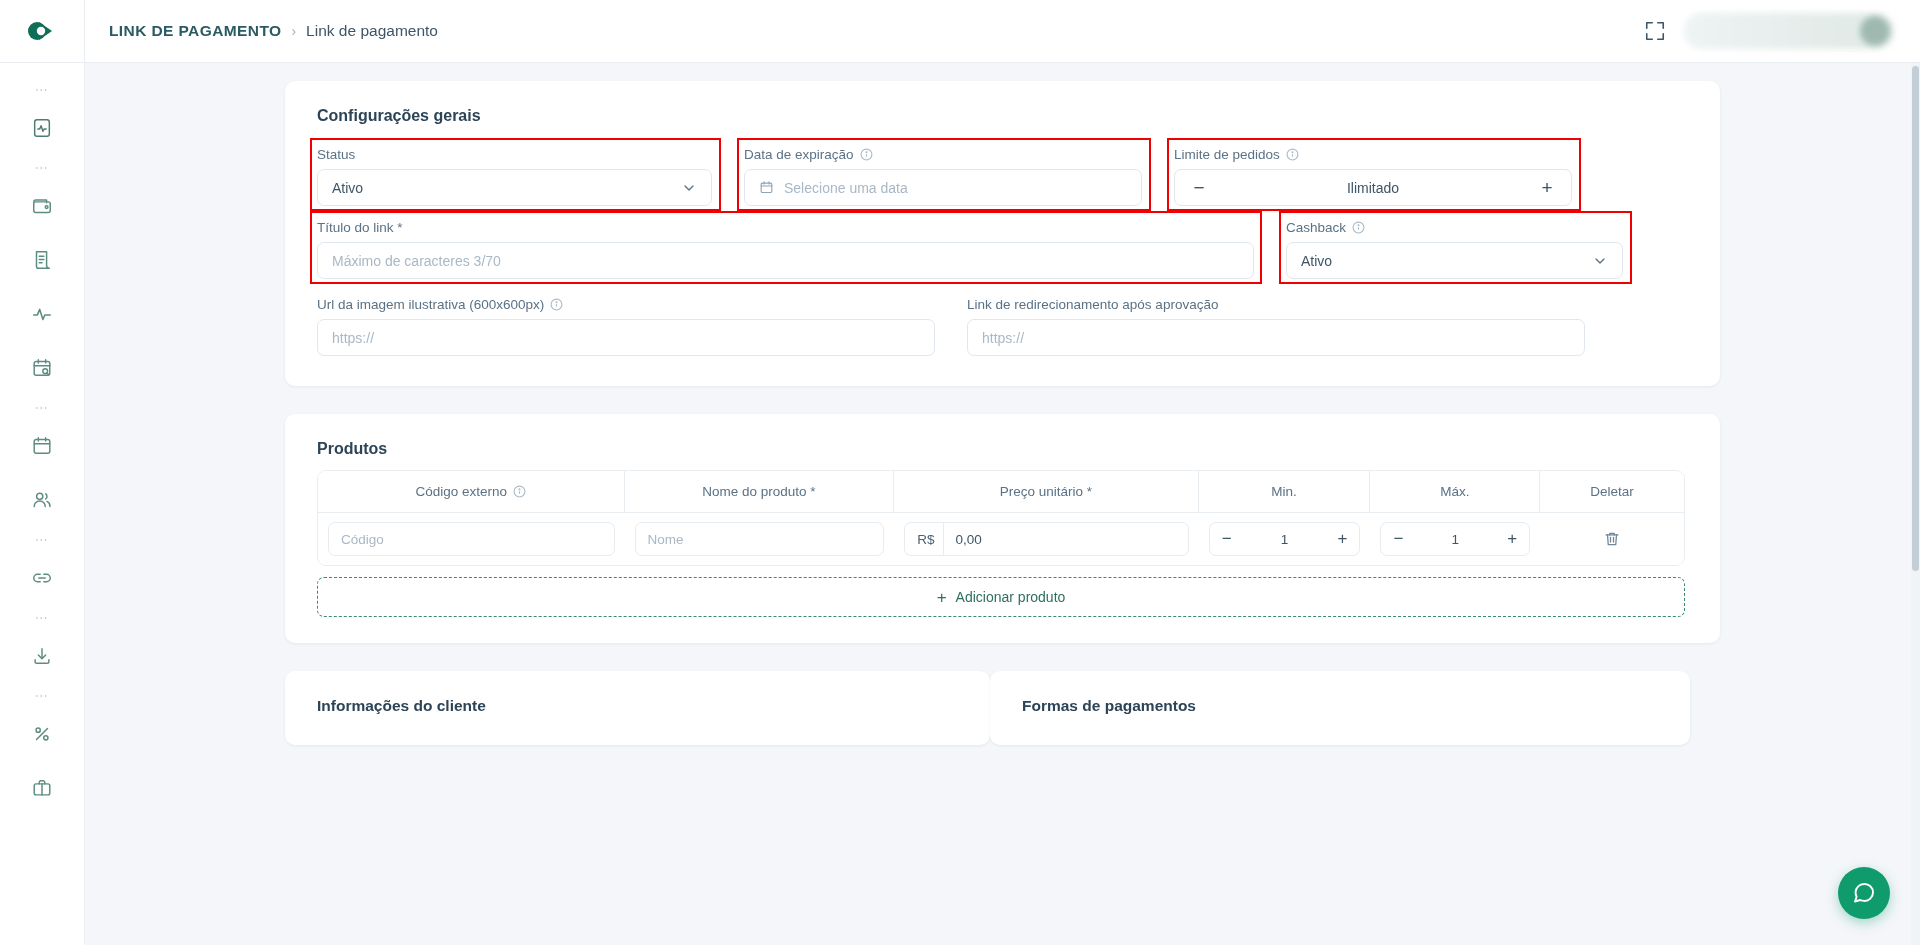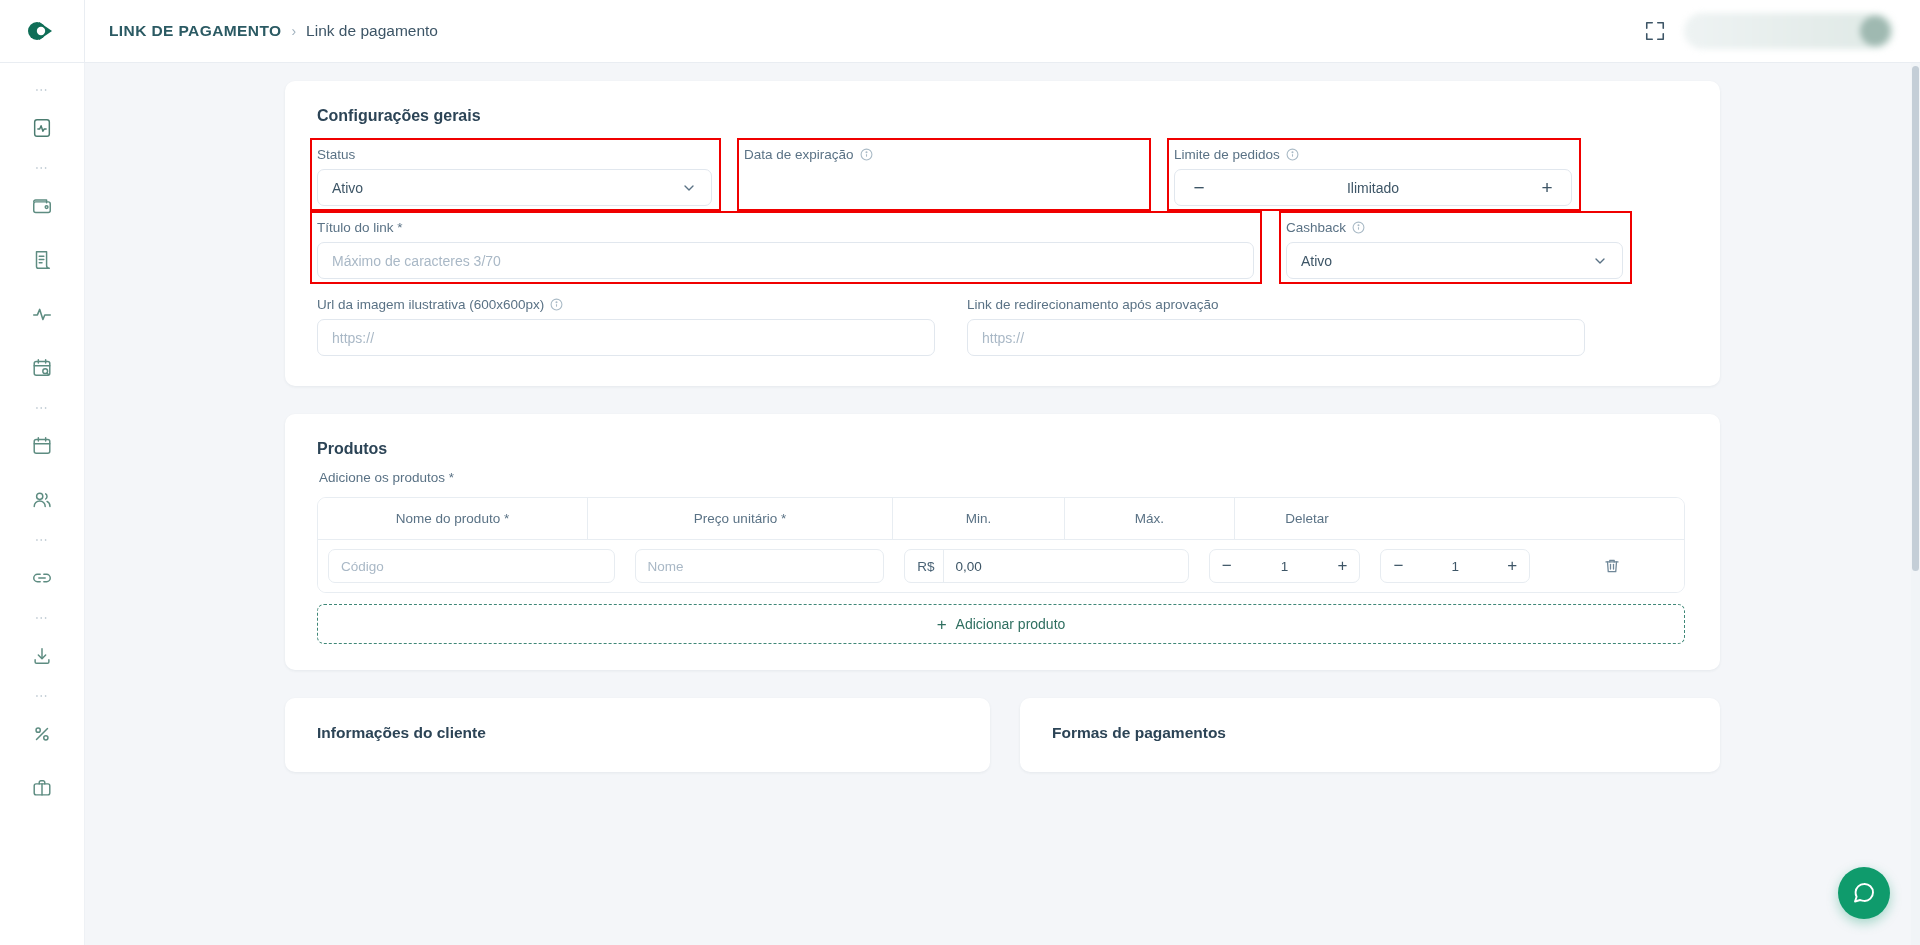--- a/index.html
+++ b/index.html
@@ -151,21 +151,21 @@
   .trash { width: 18px; height: 18px; color: #6f8798; cursor: pointer; }
   .add-row {
     margin-top: 11px; height: 40px; width: 1368px;
     border: 1.5px dashed #3f8777; border-radius: 7px;
     display: flex; align-items: center; justify-content: center; gap: 9px;
     color: #2f6f60; font-size: 14px; cursor: pointer; background: #fff;
   }
   .add-row .plus { font-size: 17px; line-height: 1; }
 
   
-  .bottom-wrap { display: flex; gap: 30px; width: 1435px; margin: 28px auto 0 auto; }
+  .bottom-wrap { display: flex; width: 1435px; margin: 28px auto 0 auto; }
   .peek {
     background: #fff; border-radius: 10px; height: 74px; padding: 26px 32px 0 32px;
     box-shadow: 0 1px 3px rgba(30,50,70,.07); overflow: hidden;
   }
   .peek-a { width: 705px; } .peek-b { width: 700px; }
   .peek-title { font-size: 15.5px; font-weight: bold; color: #2c4456; }
 
   
   .fab {
     position: absolute; right: 30px; bottom: 26px; width: 52px; height: 52px;
@@ -337,20 +337,29 @@
             </div>
 
             <div class="field" style="width:398px;">
               <div class="field-label">
                 <span>Data de expiração</span>
                 <svg class="info-icon" viewBox="0 0 24 24" fill="none" stroke="currentColor" stroke-width="2">
                   <circle cx="12" cy="12" r="10"></circle>
                     <line x1="12" y1="16" x2="12" y2="11.5"></line>
                     <circle cx="12" cy="8" r="0.9" fill="currentColor"></circle>
                 </svg>
+              </div>
+              <div class="inp">
+                <svg class="cal" viewBox="0 0 24 24" fill="none" stroke="currentColor" stroke-width="1.8" stroke-linecap="round">
+                  <rect x="3.5" y="5" width="17" height="15" rx="2"></rect>
+                    <line x1="3.5" y1="9.5" x2="20.5" y2="9.5"></line>
+                  <line x1="8" y1="3" x2="8" y2="6.5"></line>
+                    <line x1="16" y1="3" x2="16" y2="6.5"></line>
+                </svg>
+                <span class="ph">Selecione uma data</span>
               </div>
               <div class="hl" style="left:-7px;top:-9px;width:414px;height:73px;"></div>
             </div>
 
             <div class="field" style="width:398px;">
               <div class="field-label">
                 <span>Limite de pedidos</span>
                 <svg class="info-icon" viewBox="0 0 24 24" fill="none" stroke="currentColor" stroke-width="2">
                   <circle cx="12" cy="12" r="10"></circle>
                     <line x1="12" y1="16" x2="12" y2="11.5"></line>
@@ -415,24 +424,31 @@
                 <span>https://</span>
               </div>
             </div>
           </div>
         </div>
       </div>
 
       <div class="card">
         <div class="card-pad" style="padding-bottom:26px;">
           <div class="section-title" style="margin-bottom:12px;">Produtos</div>
-          <div class="sub-label">Adicione os produtos *</div>
 
           <div class="ptable">
             <div class="pthead">
+              <div class="pth c-code">
+                <span>Código externo</span>
+                <svg class="info-icon" viewBox="0 0 24 24" fill="none" stroke="currentColor" stroke-width="2">
+                  <circle cx="12" cy="12" r="10"></circle>
+                    <line x1="12" y1="16" x2="12" y2="11.5"></line>
+                    <circle cx="12" cy="8" r="0.9" fill="currentColor"></circle>
+                </svg>
+              </div>
               <div class="pth c-name">Nome do produto *</div>
               <div class="pth c-price">Preço unitário *</div>
               <div class="pth c-min">Min.</div>
               <div class="pth c-max">Máx.</div>
               <div class="pth c-del">Deletar</div>
             </div>
 
             <div class="ptrow">
               <div class="ptcell c-code">
                 <div class="mini-inp">

